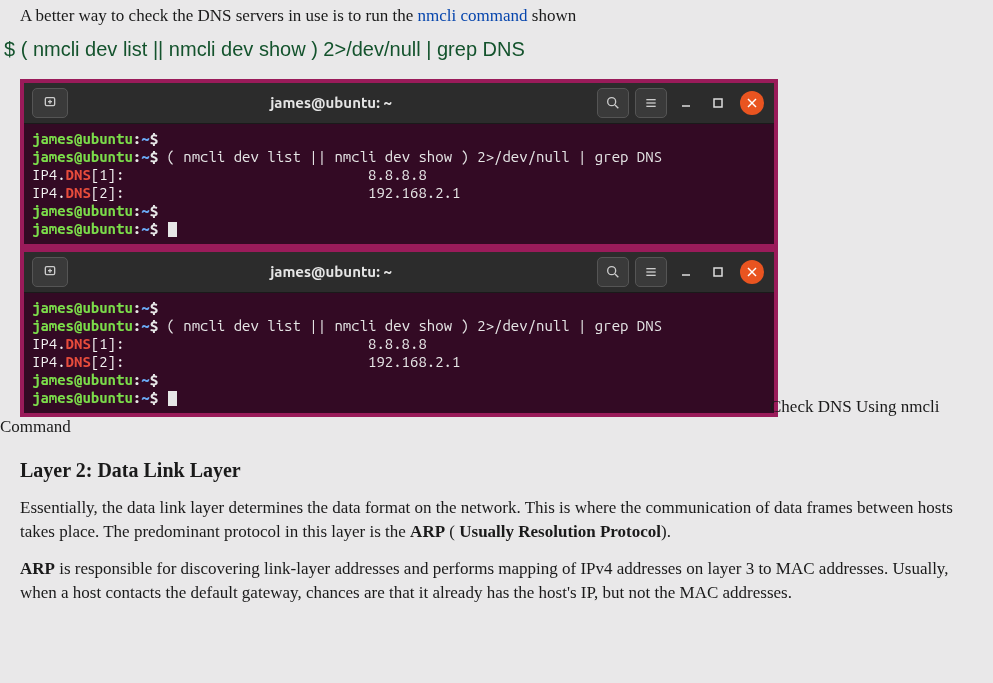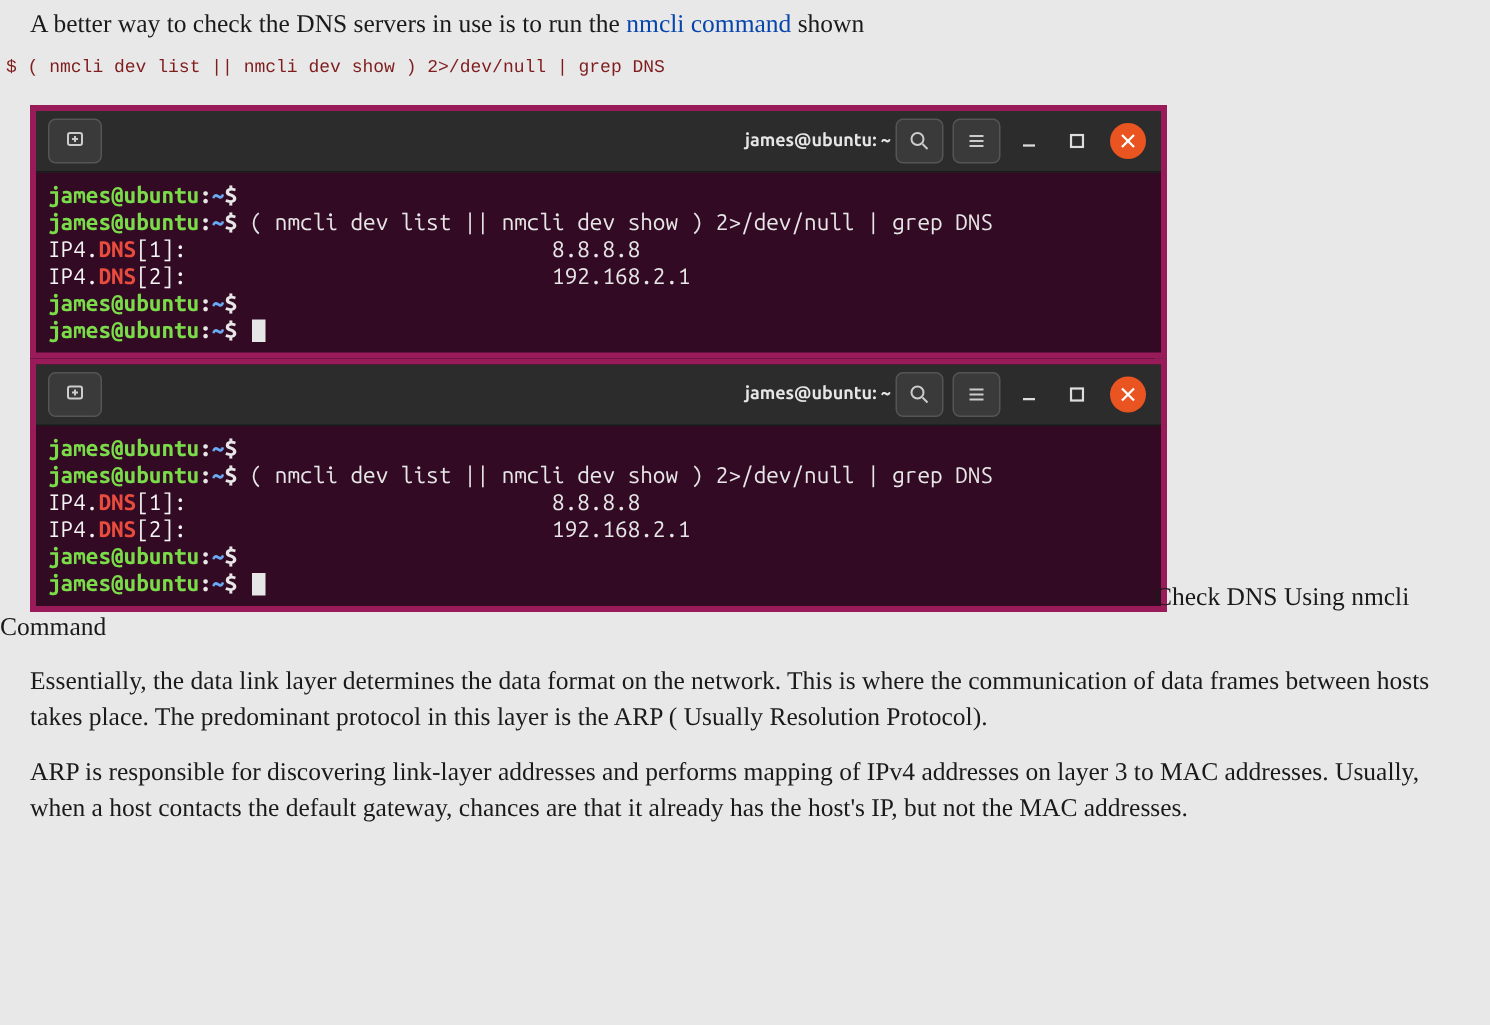--- a/index.html
+++ b/index.html
@@ -17,25 +17,25 @@
   .intro-text {
     font-size: 17px;
     margin: 4px 0 8px 0;
     line-height: 1.4;
   }
   a.link {
     color: #0645ad;
     text-decoration: none;
   }
   .shell-cmd {
-    font-family: Liberation Mono, monospace;
-    font-size: 12px;
+    font-family: Liberation Sans, sans-serif;
+    font-size: 20px;
     margin: 10px 0 18px 0;
     padding-left: 4px;
-    color: #7f1d1d;
+    color: #14532d;
   }
   .terminal-wrap {
     margin-left: 20px;
     width: 750px;
     background: #0b0b0b;
     display: inline-block;
     vertical-align: bottom;
   }
   .terminal {
     width: 750px;
@@ -60,25 +60,25 @@
     border-radius: 5px;
     background: #3a3a3a;
     display: flex;
     align-items: center;
     justify-content: center;
     color: #ccc;
     font-size: 14px;
   }
   .title-text {
     flex: 1;
-    text-align: right;
+    text-align: center;
     color: #e6e6e6;
     font-weight: bold;
     font-family: Ubuntu, Arial, sans-serif;
-    font-size: 12px;
+    font-size: 15px;
   }
   .tb-btn {
     width: 30px;
     height: 28px;
     margin: 0 3px;
     display: flex;
     align-items: center;
     justify-content: center;
     color: #ddd;
     border-radius: 5px;
@@ -121,21 +121,21 @@
   .para {
     font-size: 17px;
     margin: 14px 0;
     line-height: 1.4;
   }
   h3.section {
     font-size: 20px;
     font-weight: bold;
     margin: 22px 0 12px 0;
   }
-  b { font-weight: normal; }
+  b { font-weight: bold; }
   .svgicon { width: 16px; height: 16px; }
 </style>
 </head>
 <body>
 
 <div class="content">
   <p class="intro-text">
     <span>A better way to check the DNS servers in use is to run the </span><a class="link" href="#">nmcli command</a><span> shown</span>
   </p>
 </div>
@@ -245,20 +245,21 @@
       <div class="term-line"><span class="u-green">james@ubuntu</span><span class="u-white">:</span><span class="u-blue">~</span><span class="u-white">$</span></div>
       <div class="term-line"><span class="u-green">james@ubuntu</span><span class="u-white">:</span><span class="u-blue">~</span><span class="u-white">$</span> <span class="cursor"></span></div>
     </div>
   </div>
 
 </span><span class="caption-inline">Check DNS Using nmcli Command</span>
 </div>
 
 <div class="content">
 
+  <h3 class="section">Layer 2: Data Link Layer</h3>
 
   <p class="para">
     <span>Essentially, the data link layer determines the data format on the network. This is where the communication of data frames between hosts takes place. The predominant protocol in this layer is the </span><b>ARP</b><span> ( </span><b>Usually Resolution Protocol</b><span>).</span>
   </p>
 
   <p class="para">
     <b>ARP</b><span> is responsible for discovering link-layer addresses and performs mapping of IPv4 addresses on layer 3 to MAC addresses. Usually, when a host contacts the default gateway, chances are that it already has the host's IP, but not the MAC addresses.</span>
   </p>
 
 </div>

